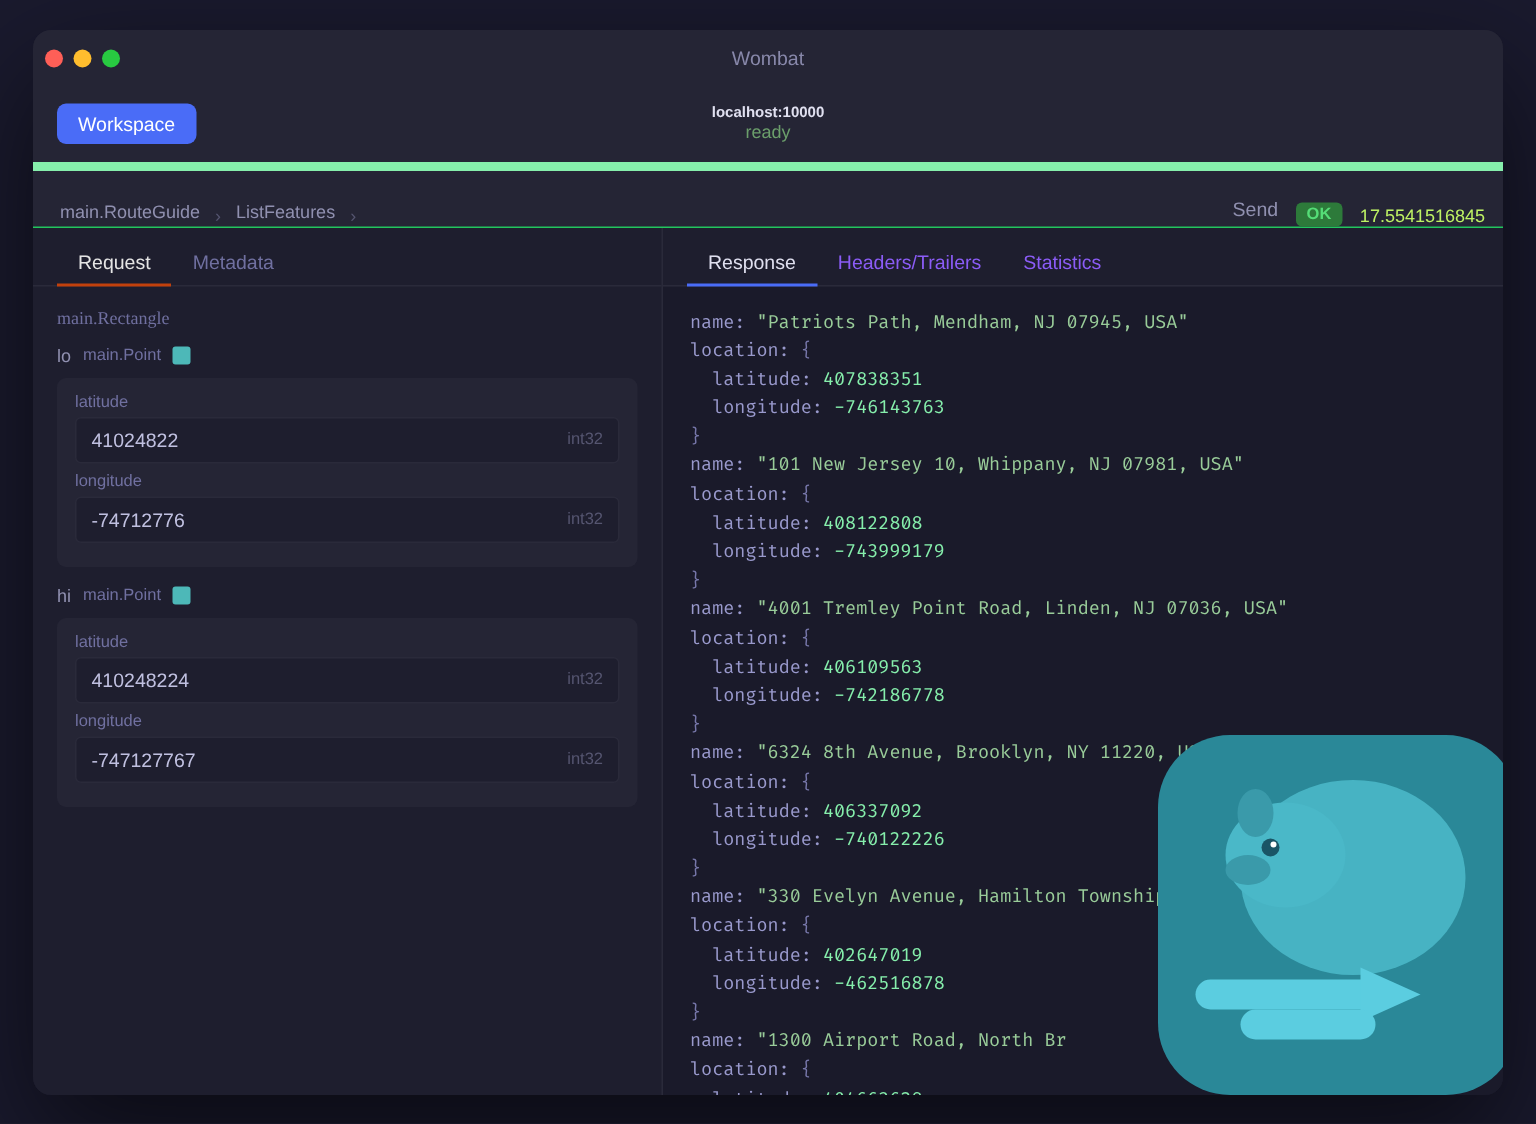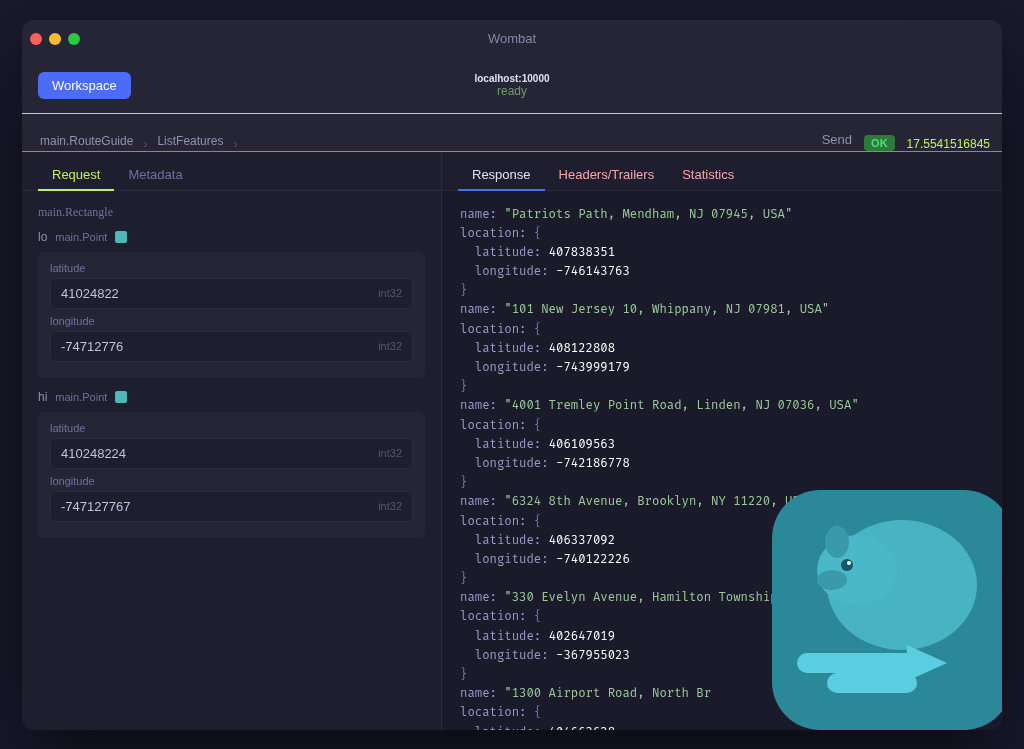--- a/index.html
+++ b/index.html
@@ -55,21 +55,21 @@
       font-size: 13px;
     }
 
     
     .toolbar {
       background: #252535;
       height: 56px;
       display: flex;
       align-items: center;
       padding: 0 16px;
-      border-bottom: 1px solid #86efac;
+      border-bottom: 6px solid #86efac;
       flex-shrink: 0;
       position: relative;
     }
     .workspace-btn {
       background: #4a6cf7;
       color: #fff;
       border: none;
       border-radius: 6px;
       padding: 6px 14px;
       font-size: 13px;
@@ -164,22 +164,22 @@
     }
     .panel-tab {
       padding: 7px 14px;
       font-size: 13px;
       color: #7070a0;
       cursor: pointer;
       border-bottom: 2px solid transparent;
       margin-bottom: -1px;
     }
     .panel-tab.active {
-      color: #bef264;
-      border-bottom: 2px solid #bef264;
+      color: #e5e5e5;
+      border-bottom: 2px solid #c2410c;
     }
 
     .panel-body {
       flex: 1;
       overflow-y: auto;
       padding: 14px 16px;
     }
     .panel-body::-webkit-scrollbar { width: 4px; }
     .panel-body::-webkit-scrollbar-track { background: transparent; }
     .panel-body::-webkit-scrollbar-thumb { background: #3a3a5a; border-radius: 2px; }
@@ -261,21 +261,21 @@
       display: flex;
       padding: 8px 16px 0;
       border-bottom: 1px solid #2a2a3a;
       gap: 0;
       background: #1e1e2e;
       flex-shrink: 0;
     }
     .response-tab {
       padding: 7px 14px;
       font-size: 13px;
-      color: #fca5a5;
+      color: #8b5cf6;
       cursor: pointer;
       border-bottom: 2px solid transparent;
       margin-bottom: -1px;
     }
     .response-tab.active {
       color: #e0e0f0;
       border-bottom: 2px solid #4a6cf7;
     }
 
     .response-body {
@@ -285,21 +285,21 @@
       font-family: 'SF Mono', 'Fira Code', 'Menlo', monospace;
       font-size: 12px;
       color: #9999cc;
       line-height: 1.6;
     }
     .response-body::-webkit-scrollbar { width: 4px; }
     .response-body::-webkit-scrollbar-track { background: transparent; }
     .response-body::-webkit-scrollbar-thumb { background: #3a3a5a; border-radius: 2px; }
     .resp-string { color: #99cc99; }
     .resp-key { color: #9999cc; }
-    .resp-num { color: #ffffff; }
+    .resp-num { color: #86efac; }
     .resp-brace { color: #7777aa; }
 
     
     .wombat-logo {
       position: absolute;
       bottom: -10px;
       right: -20px;
       width: 280px;
       height: 280px;
       pointer-events: none;
@@ -424,21 +424,21 @@
         &nbsp;&nbsp;<span class="resp-key">longitude: </span><span class="resp-num">-742186778</span><br>
         <span class="resp-brace">}</span><br>
         <span class="resp-key">name: </span><span class="resp-string">"6324 8th Avenue, Brooklyn, NY 11220, USA"</span><br>
         <span class="resp-key">location: </span><span class="resp-brace">{</span><br>
         &nbsp;&nbsp;<span class="resp-key">latitude: </span><span class="resp-num">406337092</span><br>
         &nbsp;&nbsp;<span class="resp-key">longitude: </span><span class="resp-num">-740122226</span><br>
         <span class="resp-brace">}</span><br>
         <span class="resp-key">name: </span><span class="resp-string">"330 Evelyn Avenue, Hamilton Township, NJ 08619, USA"</span><br>
         <span class="resp-key">location: </span><span class="resp-brace">{</span><br>
         &nbsp;&nbsp;<span class="resp-key">latitude: </span><span class="resp-num">402647019</span><br>
-        &nbsp;&nbsp;<span class="resp-key">longitude: </span><span class="resp-num">-367955023</span><br>
+        &nbsp;&nbsp;<span class="resp-key">longitude: </span><span class="resp-num">-462516878</span><br>
         <span class="resp-brace">}</span><br>
         <span class="resp-key">name: </span><span class="resp-string">"1300 Airport Road, North Br</span><br>
         <span class="resp-key">location: </span><span class="resp-brace">{</span><br>
         &nbsp;&nbsp;<span class="resp-key">latitude: </span><span class="resp-num">404663628</span><br>
         &nbsp;&nbsp;<br>
         <br>
         <br>
         &nbsp;&nbsp;<br>
         &nbsp;&nbsp;<br>
         <br>

